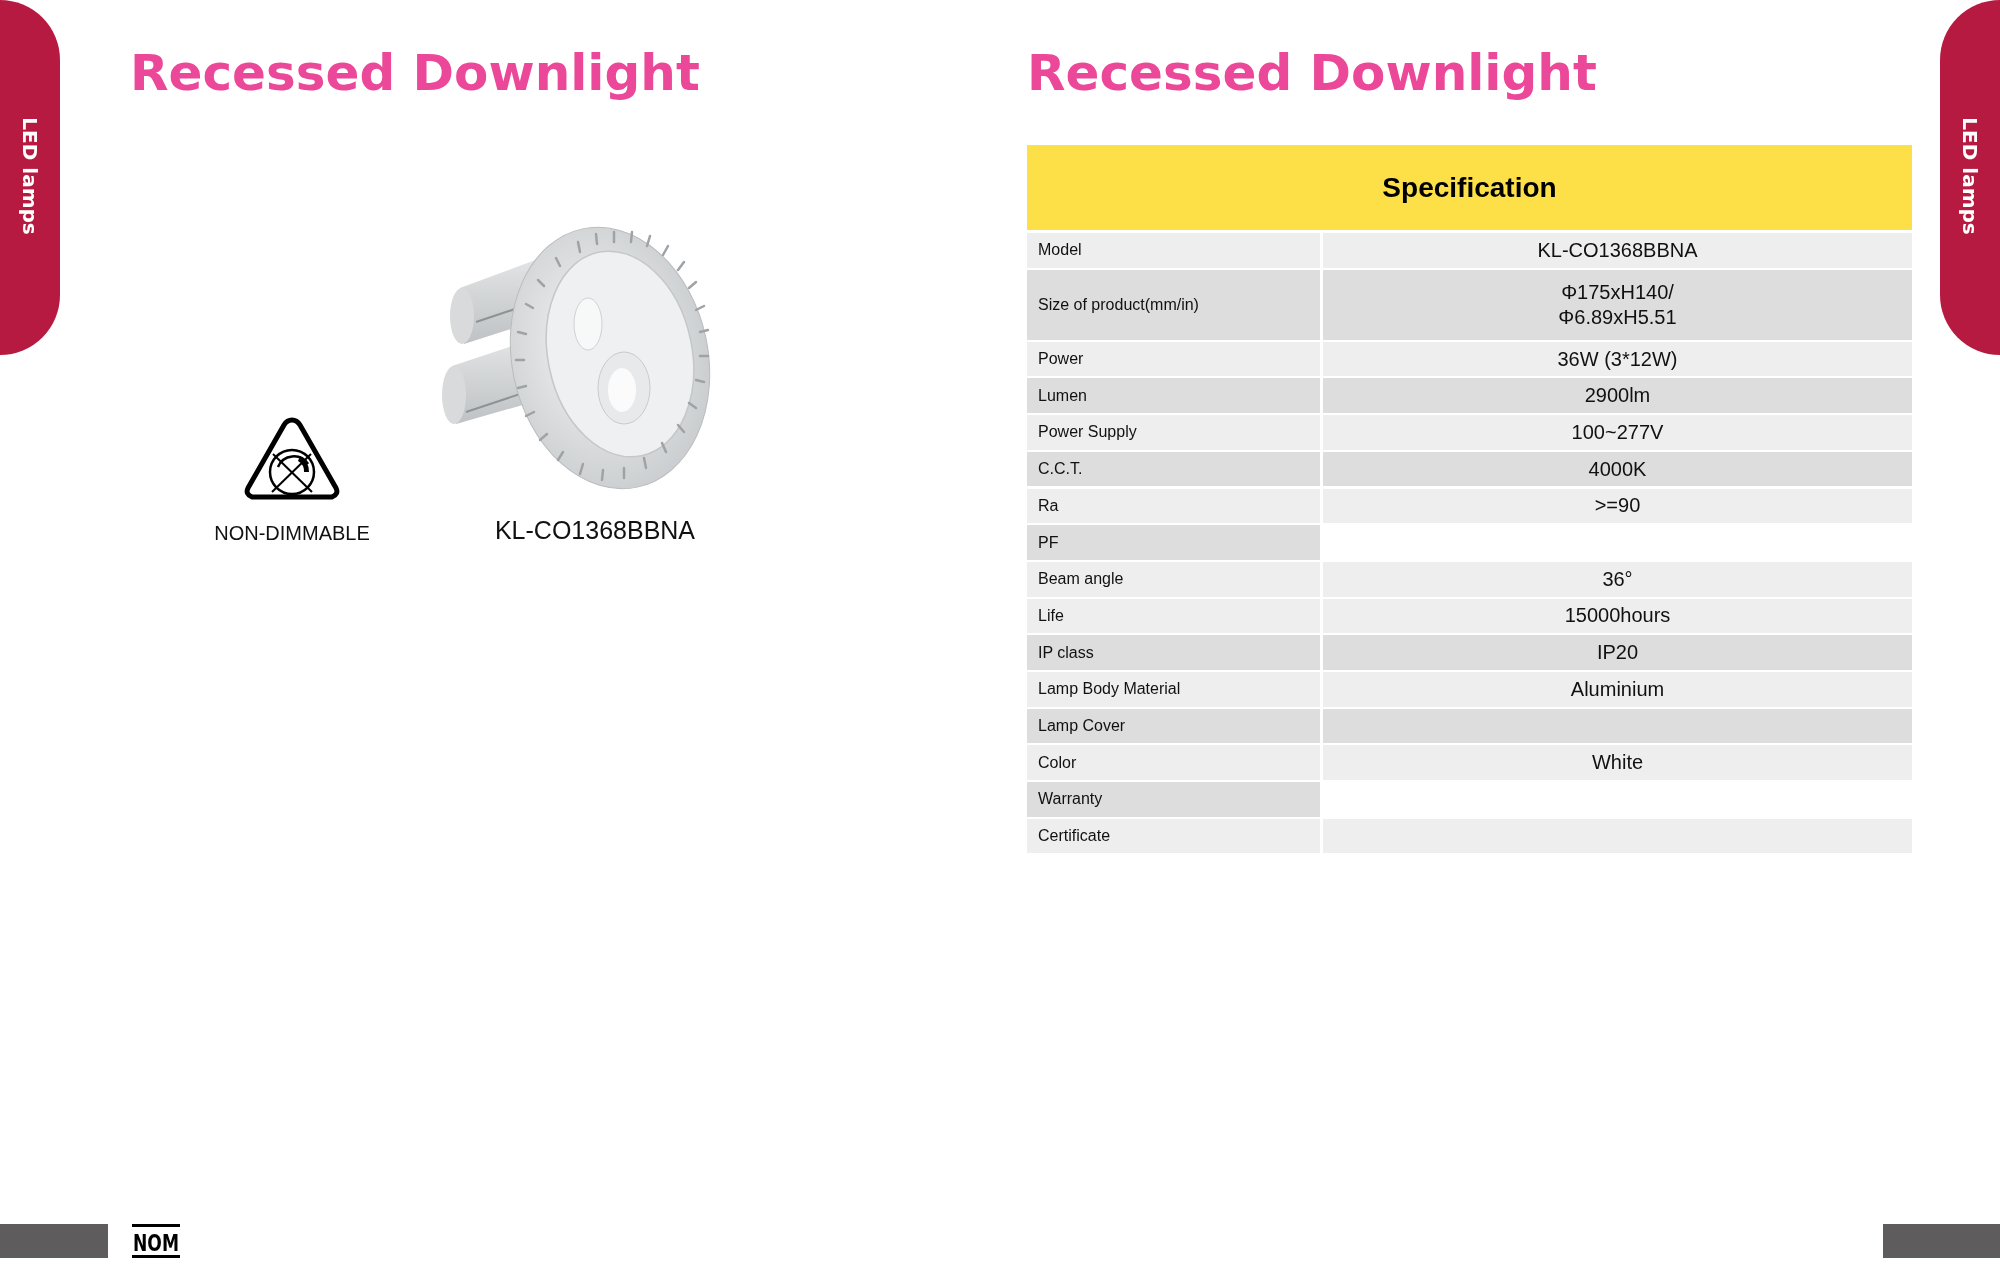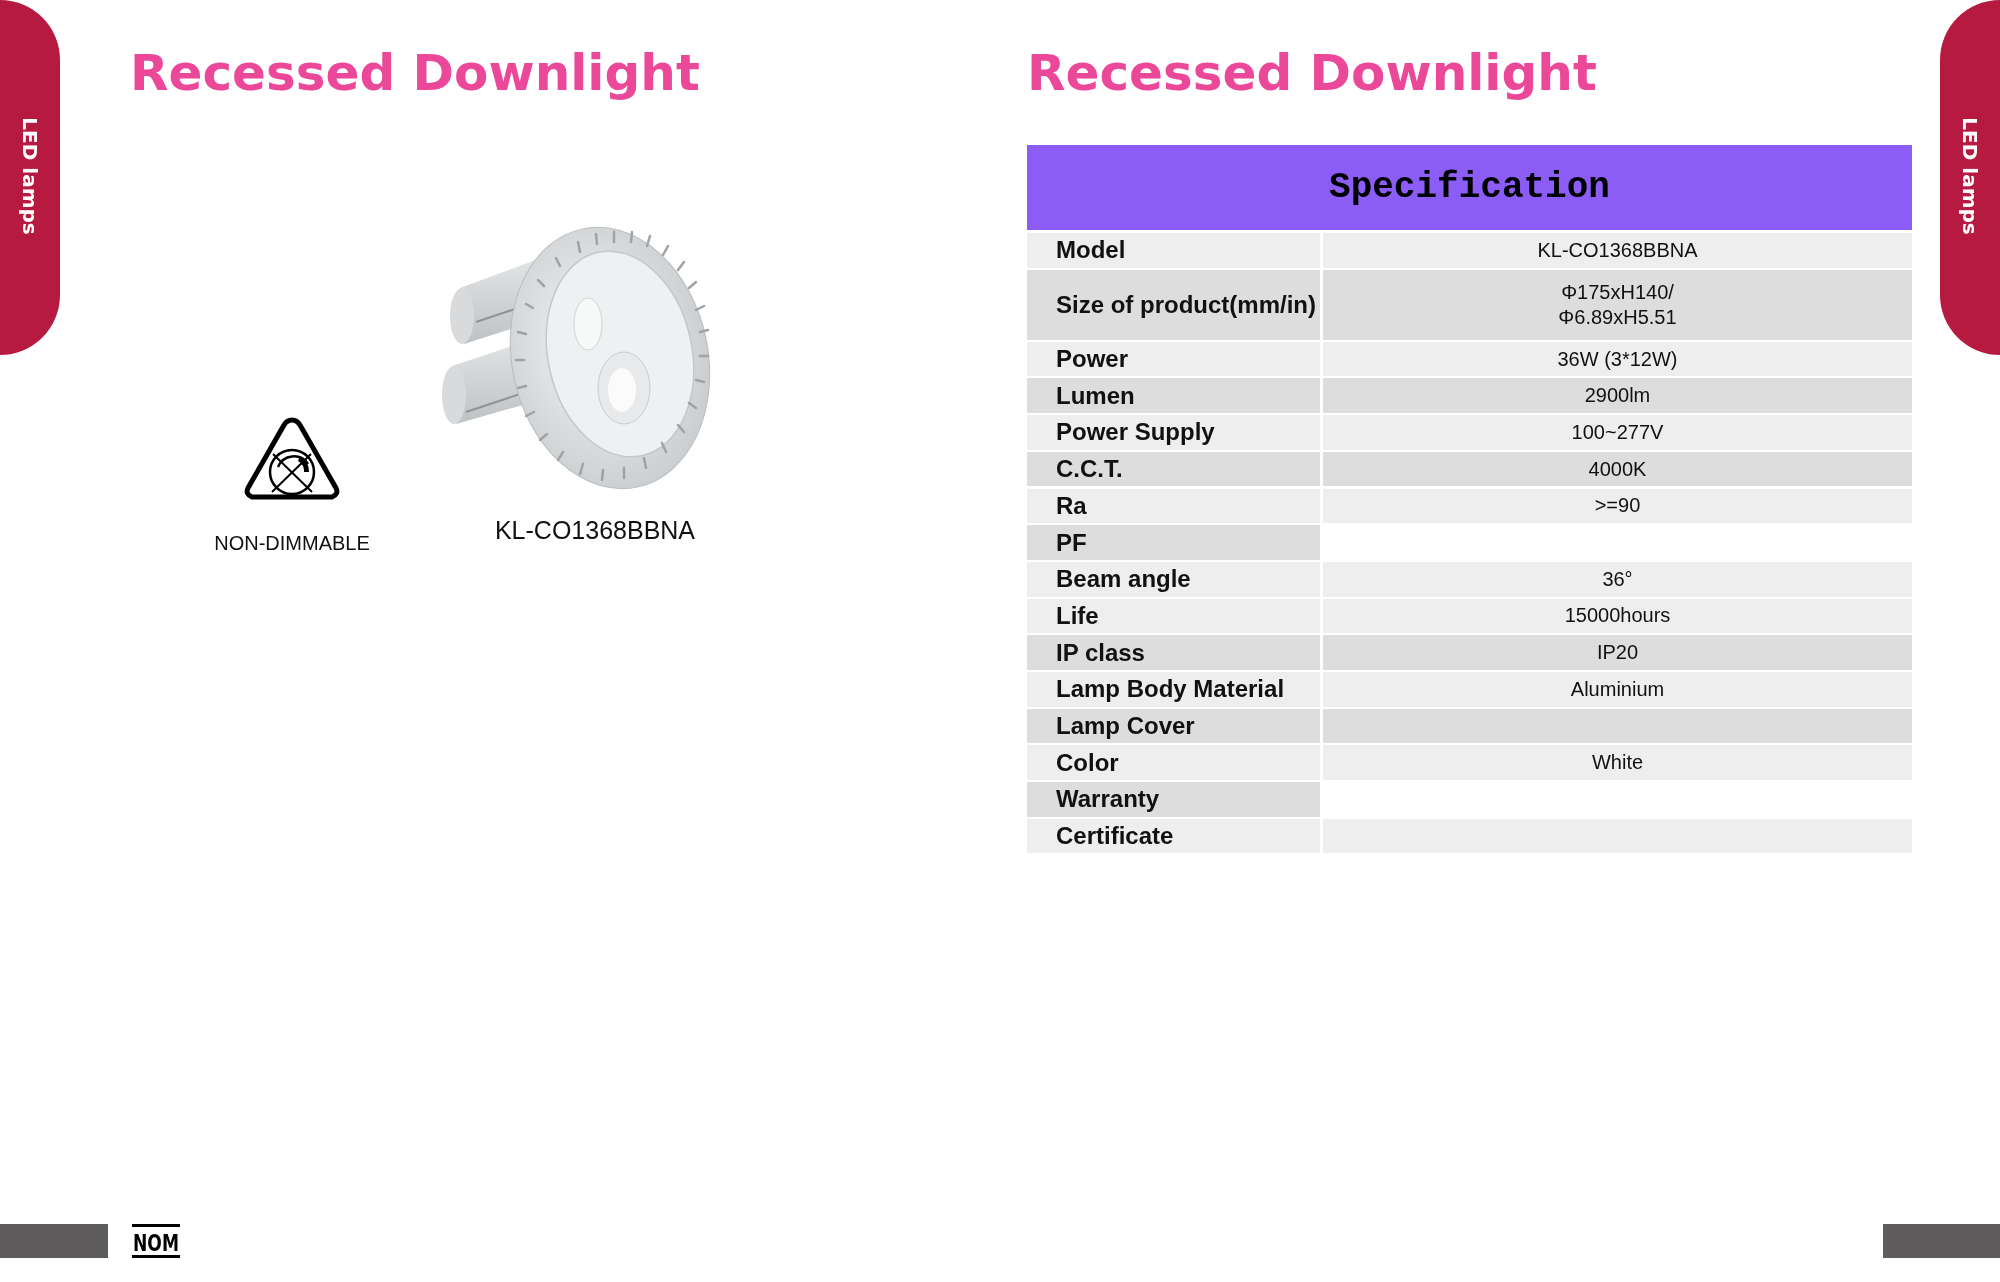--- a/index.html
+++ b/index.html
@@ -20,36 +20,36 @@
 
   .page-title {
     position: absolute; top: 44px; font-family: "DejaVu Sans", sans-serif;
     font-weight: bold; font-size: 50px; color: #ec4899; letter-spacing: 0px; white-space: nowrap; text-align: center;
   }
   .page-title.left { left: 130px; }
   .page-title.right { left: 1027px; }
 
   .dimmable-block { position: absolute; left: 200px; top: 414px; width: 184px; text-align: center; }
   .dimmable-block svg { display: block; margin: 0 auto; }
-  .dimmable-label { margin-top: 28px; font-size: 20px; color: #111; }
+  .dimmable-label { margin-top: 18px; font-size: 20px; color: #111; }
 
   .product-image { position: absolute; left: 438px; top: 226px; width: 284px; height: 268px; }
   .product-label { position: absolute; left: 470px; top: 516px; width: 250px; text-align: center; font-size: 25px; color: #111; }
 
   .spec-table { position: absolute; left: 1027px; top: 145px; width: 885px; }
   .spec-header {
-    height: 85px; background: #8b5cf6; display: flex; align-items: center; justify-content: center;
-    font-family: Liberation Mono, monospace; font-weight: bold; font-size: 36px; color: #000;
+    height: 85px; background: #fde047; display: flex; align-items: center; justify-content: center;
+    font-family: Liberation Sans, sans-serif; font-weight: bold; font-size: 28px; color: #000;
     margin-bottom: 3px;
   }
   .spec-row { display: flex; height: 34.6px; margin-bottom: 2.1px; }
   .spec-row.tall { height: 70px; }
   .spec-row .cell-label {
-    width: 293px; padding-left: 29px; display: flex; align-items: center; font-size: 24px;
-    background: #EDEEED; margin-right: 3px; font-weight: bold;
+    width: 293px; padding-left: 11px; display: flex; align-items: center; font-size: 16px;
+    background: #EDEEED; margin-right: 3px;
   }
   .spec-row .cell-value {
     flex: 1; display: flex; align-items: center; justify-content: center; text-align: center;
     font-size: 20px; background: #EDEEED; line-height: 25px; white-space: pre-line;
   }
   .spec-row.dark .cell-label, .spec-row.dark .cell-value { background: #DCDDDC; }
 
   .footer-bar { position: absolute; top: 1224px; height: 34px; background: #5E5C5C; }
   .footer-bar.left { left: 0; width: 108px; }
   .footer-bar.right { left: 1883px; width: 117px; }

